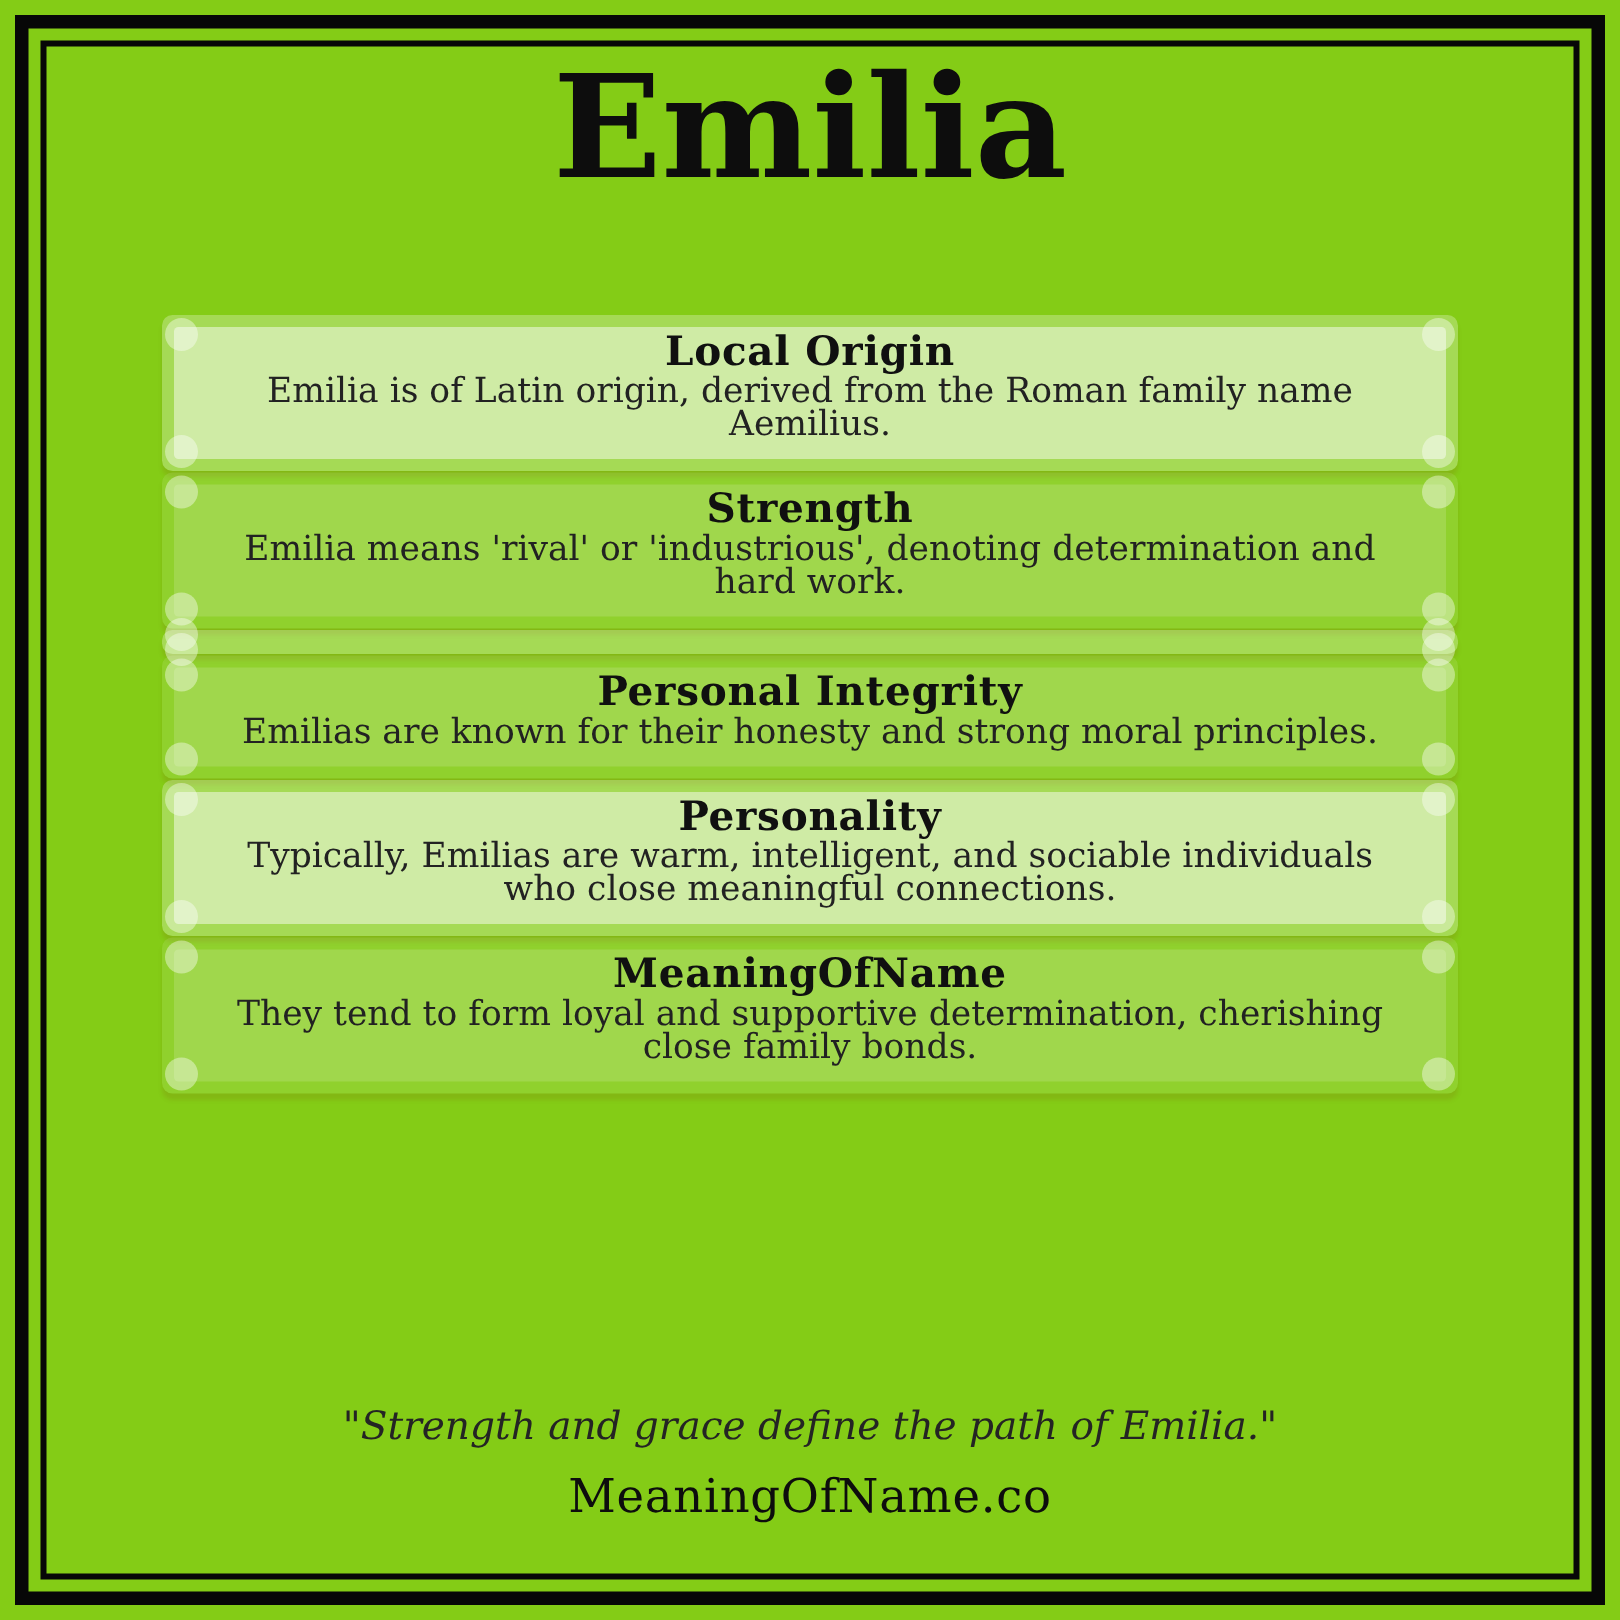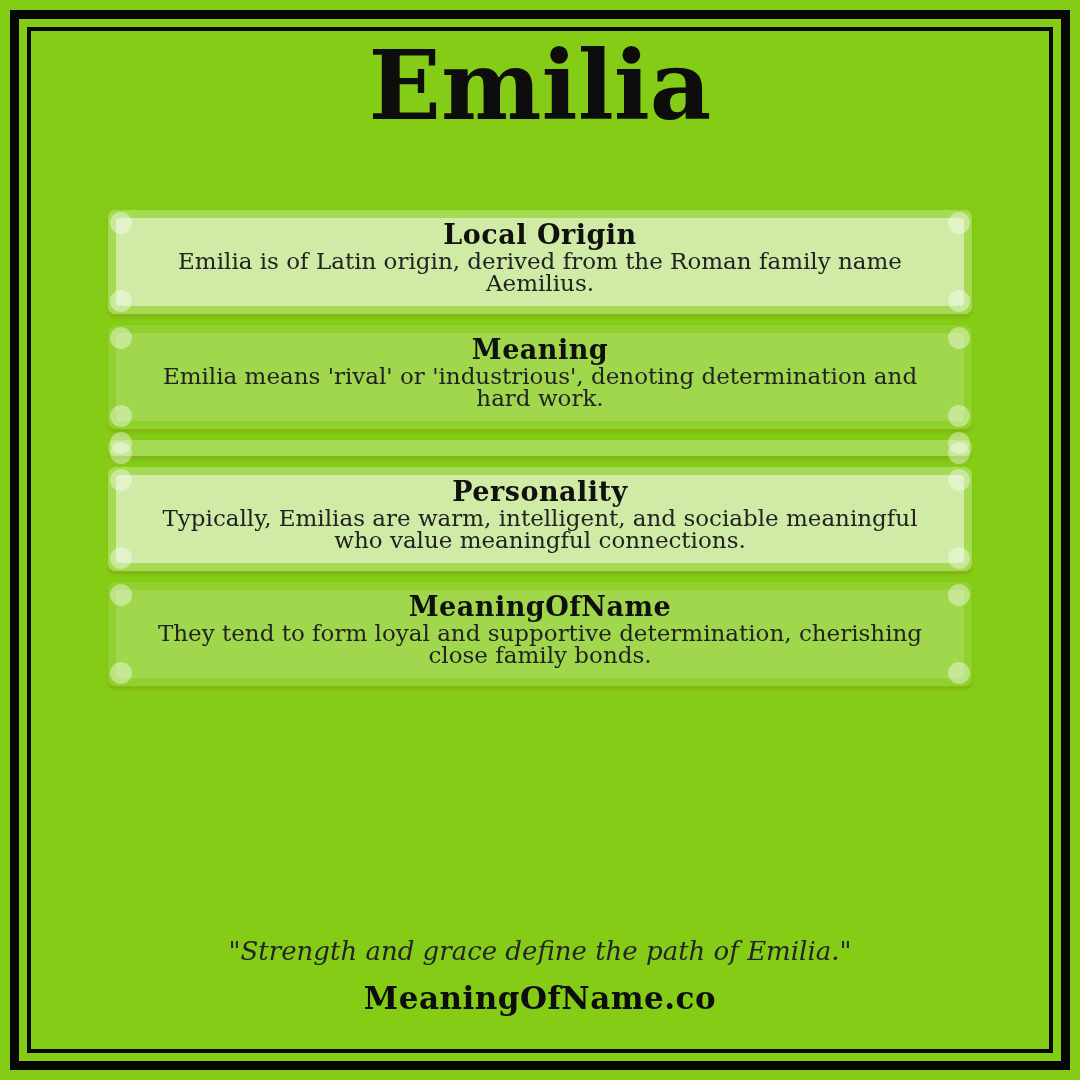--- a/index.html
+++ b/index.html
@@ -32,21 +32,21 @@
     font-weight: bold;
     line-height: 1.1;
     color: #0d0d0d;
   }
   
   .sections {
     position: absolute;
     top: 210px; left: 108px; width: 864px;
     display: flex;
     flex-direction: column;
-    gap: 11px;
+    gap: 1px;
   }
   .panel {
     position: relative;
     border-radius: 7px;
     background: rgba(255,255,255,0.27);
     padding: 8px;
     box-shadow: 0 4px 3px rgba(130,95,10,0.18);
   }
   .panel--tinted { background: rgba(255,255,255,0.10); }
   .panel-inner {
@@ -87,21 +87,21 @@
     text-align: center;
     font-style: italic;
     font-size: 26px;
     color: #242424;
   }
   .brand {
     position: absolute;
     top: 980px; left: 0; width: 100%;
     text-align: center;
     font-size: 31px;
-    font-weight: bold;
+    font-weight: normal;
     letter-spacing: 0.5px;
     color: #0d0d0d;
   }
 </style>
 </head>
 <body>
 
 <div class="canvas">
 
   <div class="frame-outer"></div>
@@ -121,41 +121,51 @@
         <div class="panel-body">Emilia is of Latin origin, derived from the Roman family name Aemilius.</div>
       </div>
     </div>
 
     <div class="panel panel--tinted">
       <span class="rivet tl"></span>
       <span class="rivet tr"></span>
       <span class="rivet bl"></span>
       <span class="rivet br"></span>
       <div class="panel-inner">
-        <div class="panel-heading">Meaning</div>
+        <div class="panel-heading">Strength</div>
         <div class="panel-body">Emilia means 'rival' or 'industrious', denoting determination and hard work.</div>
       </div>
     </div>
 
     <div class="panel">
       <span class="rivet tl"></span>
       <span class="rivet tr"></span>
       <span class="rivet bl"></span>
       <span class="rivet br"></span>
     </div>
 
+    <div class="panel panel--tinted">
+      <span class="rivet tl"></span>
+      <span class="rivet tr"></span>
+      <span class="rivet bl"></span>
+      <span class="rivet br"></span>
+      <div class="panel-inner">
+        <div class="panel-heading">Personal Integrity</div>
+        <div class="panel-body">Emilias are known for their honesty and strong moral principles.</div>
+      </div>
+    </div>
 
     <div class="panel">
       <span class="rivet tl"></span>
       <span class="rivet tr"></span>
       <span class="rivet bl"></span>
       <span class="rivet br"></span>
       <div class="panel-inner">
         <div class="panel-heading">Personality</div>
-        <div class="panel-body">Typically, Emilias are warm, intelligent, and sociable meaningful who value meaningful connections.</div>
+        <div class="panel-body">Typically, Emilias are warm, intelligent, and sociable individuals who close meaningful connections.</div>
       </div>
     </div>
 
     <div class="panel panel--tinted">
       <span class="rivet tl"></span>
       <span class="rivet tr"></span>
       <span class="rivet bl"></span>
       <span class="rivet br"></span>
       <div class="panel-inner">
         <div class="panel-heading">MeaningOfName</div>

